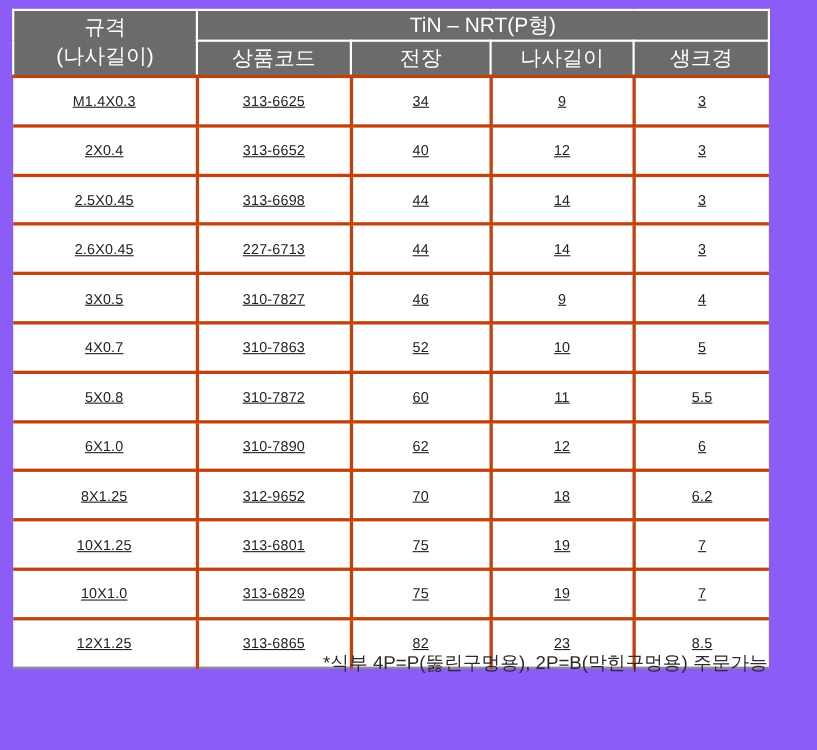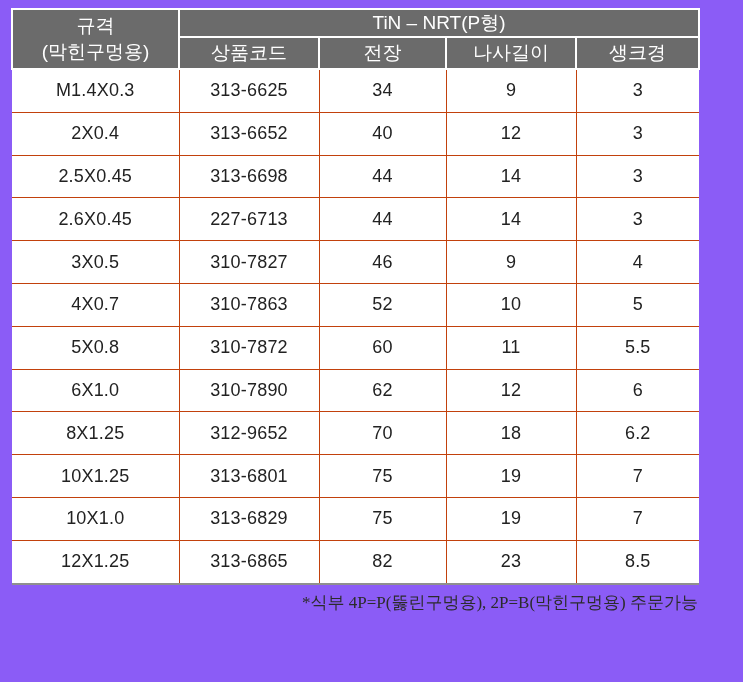--- a/index.html
+++ b/index.html
@@ -34,38 +34,38 @@
     padding: 0;
   }
   th.group-th { height: 26px; margin-left: 27px; }
   tr.subheader-row th { height: 30px; }
   th.spec-th { line-height: 1.35; }
   th.spec-th .line { display: block; }
   tbody td {
     height: 41.8px;
     text-align: center;
     vertical-align: middle;
-    font-size: 18px;
+    font-size: 13px;
     color: #222222;
     background: #ffffff;
-    border: 1px solid #c2410c;
+    border: 3px solid #c2410c;
     padding: 0;
     letter-spacing: 0.2px;
+    text-decoration: underline;
   }
   tbody td:first-child { border-left: none; }
   tbody td:last-child { border-right: none; }
   tbody tr:last-child td { border-bottom: 2px solid #8f8f8f; }
   .notes {
     position: absolute;
     right: 45px;
     top: 588px;
     text-align: right;
     font-size: 17px;
     color: #2b2b2b;
-    font-family: Liberation Serif, serif;
   }
   .note-line {
     line-height: 30px;
     white-space: nowrap;
   }
 </style>
 </head>
 <body>
 
 <div class="page">
@@ -75,21 +75,21 @@
       <col style="width:167px">
       <col style="width:140px">
       <col style="width:127px">
       <col style="width:130px">
       <col style="width:123px">
     </colgroup>
     <thead>
       <tr>
         <th rowspan="2" class="spec-th">
           <span class="line">규격</span>
-          <span class="line">(막힌구멍용)</span>
+          <span class="line">(나사길이)</span>
         </th>
         <th colspan="4" class="group-th">TiN – NRT(P형)</th>
       </tr>
       <tr class="subheader-row">
         <th>상품코드</th>
         <th>전장</th>
         <th>나사길이</th>
         <th>생크경</th>
       </tr>
     </thead>

